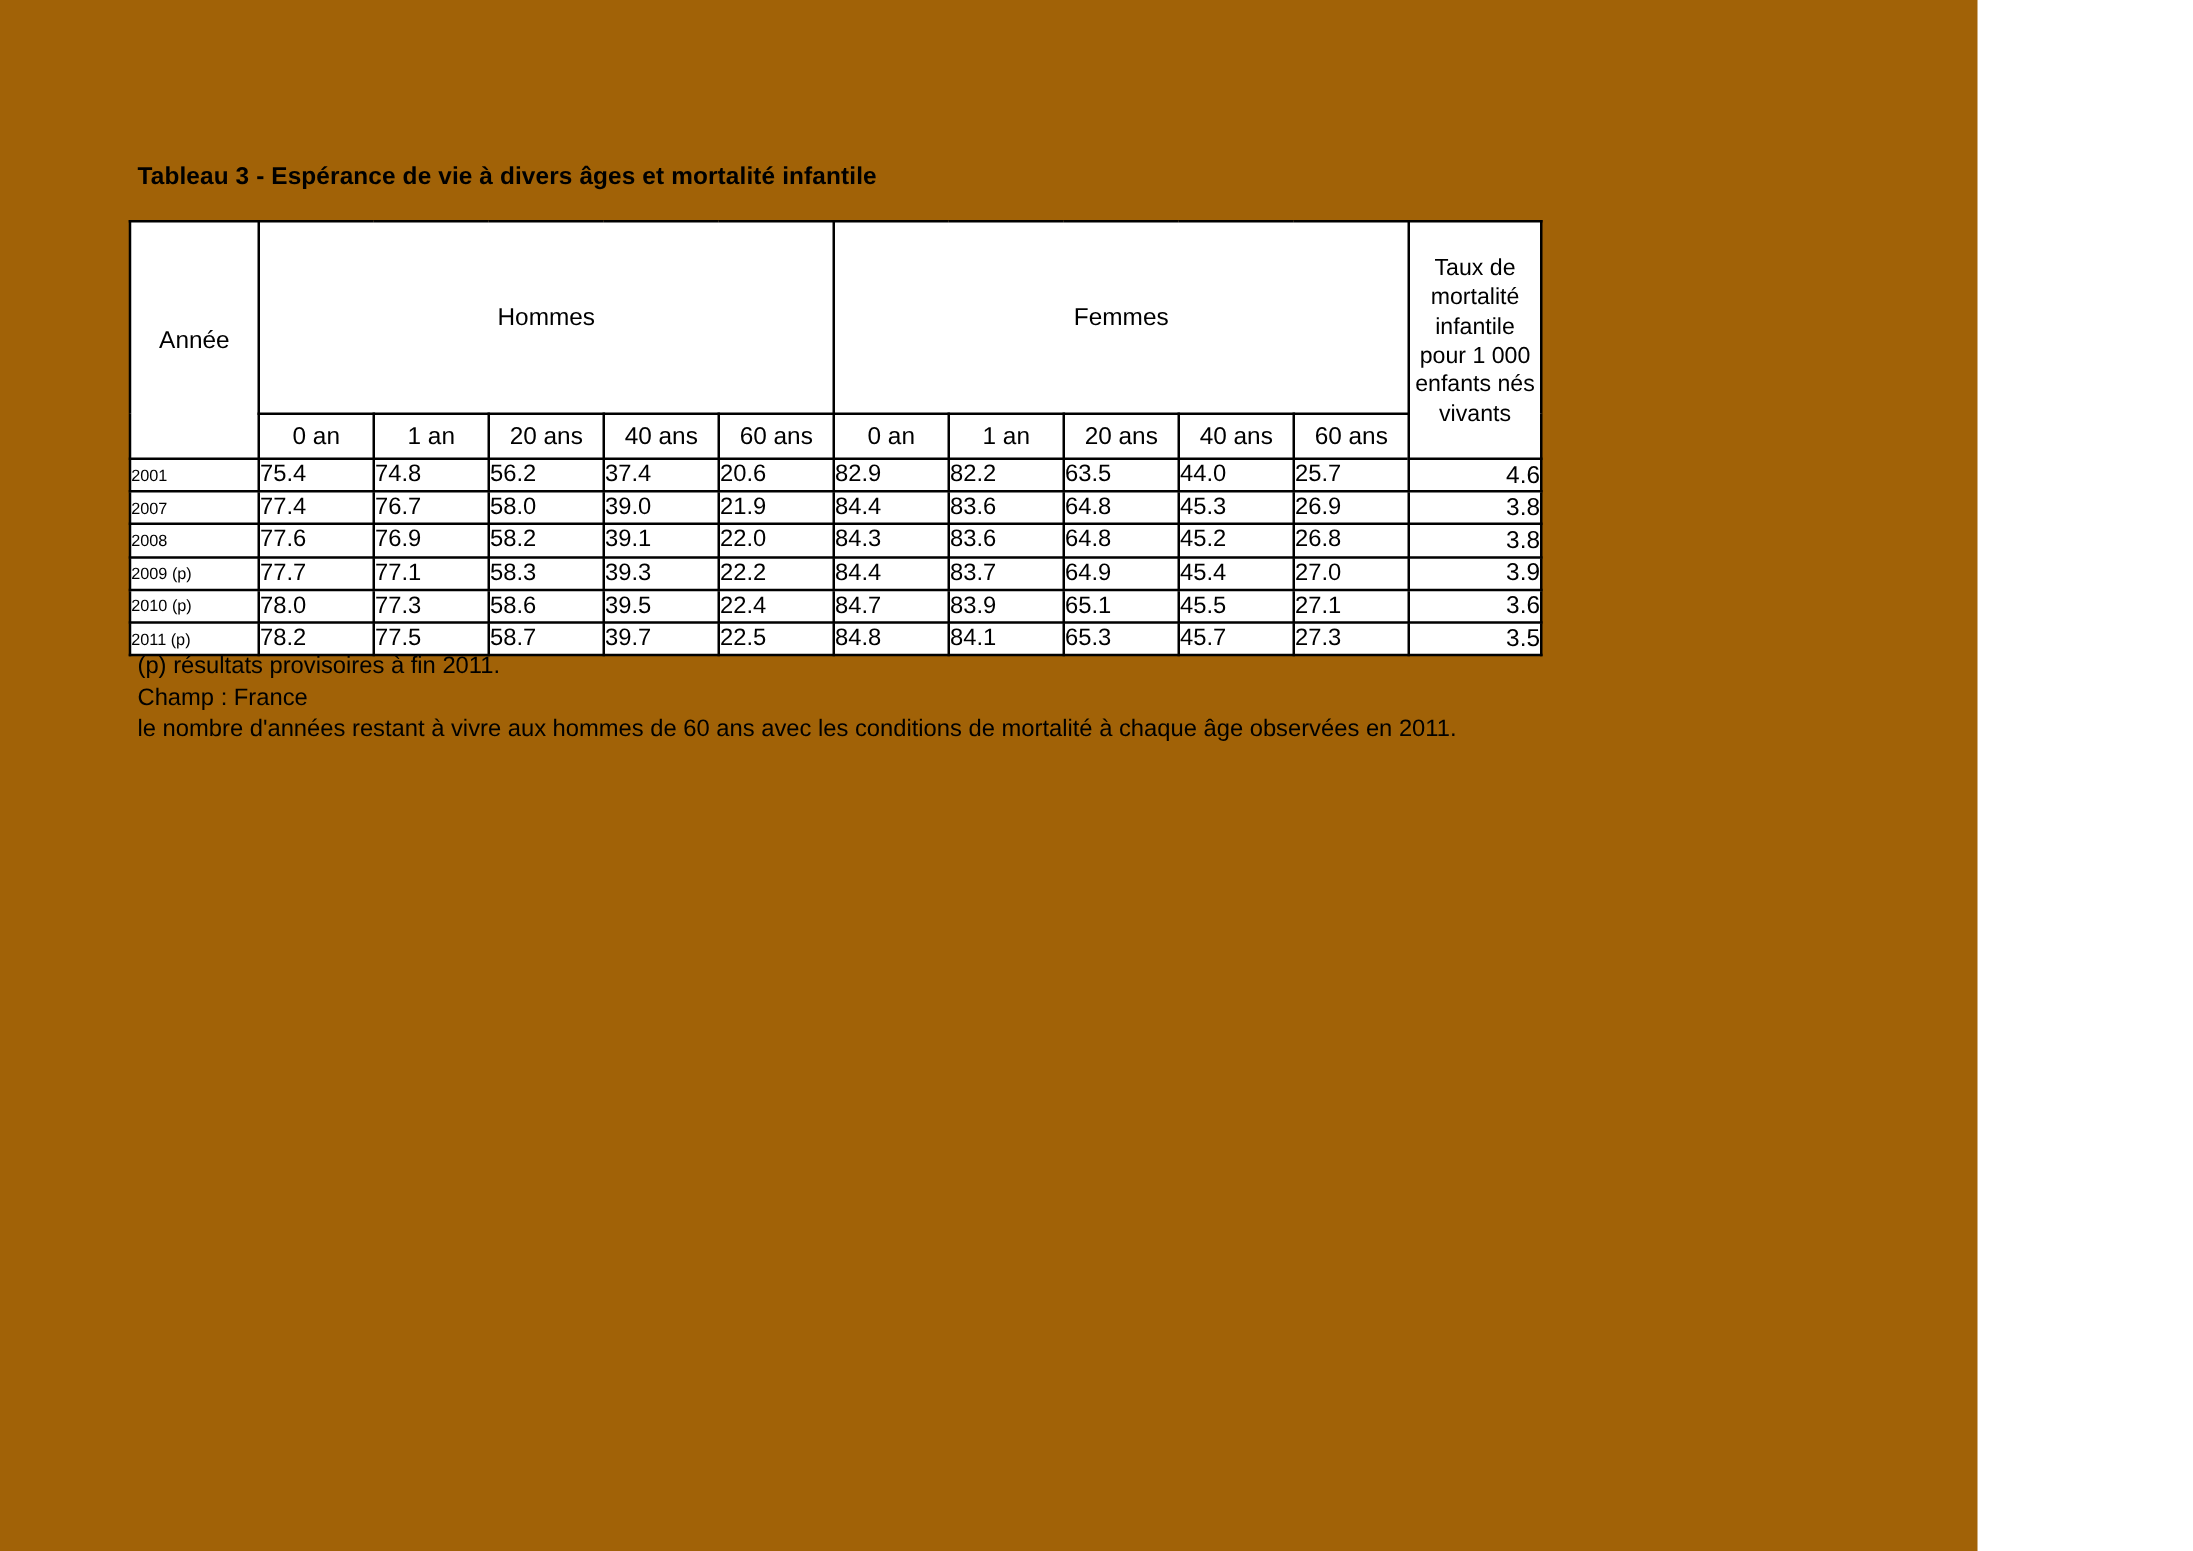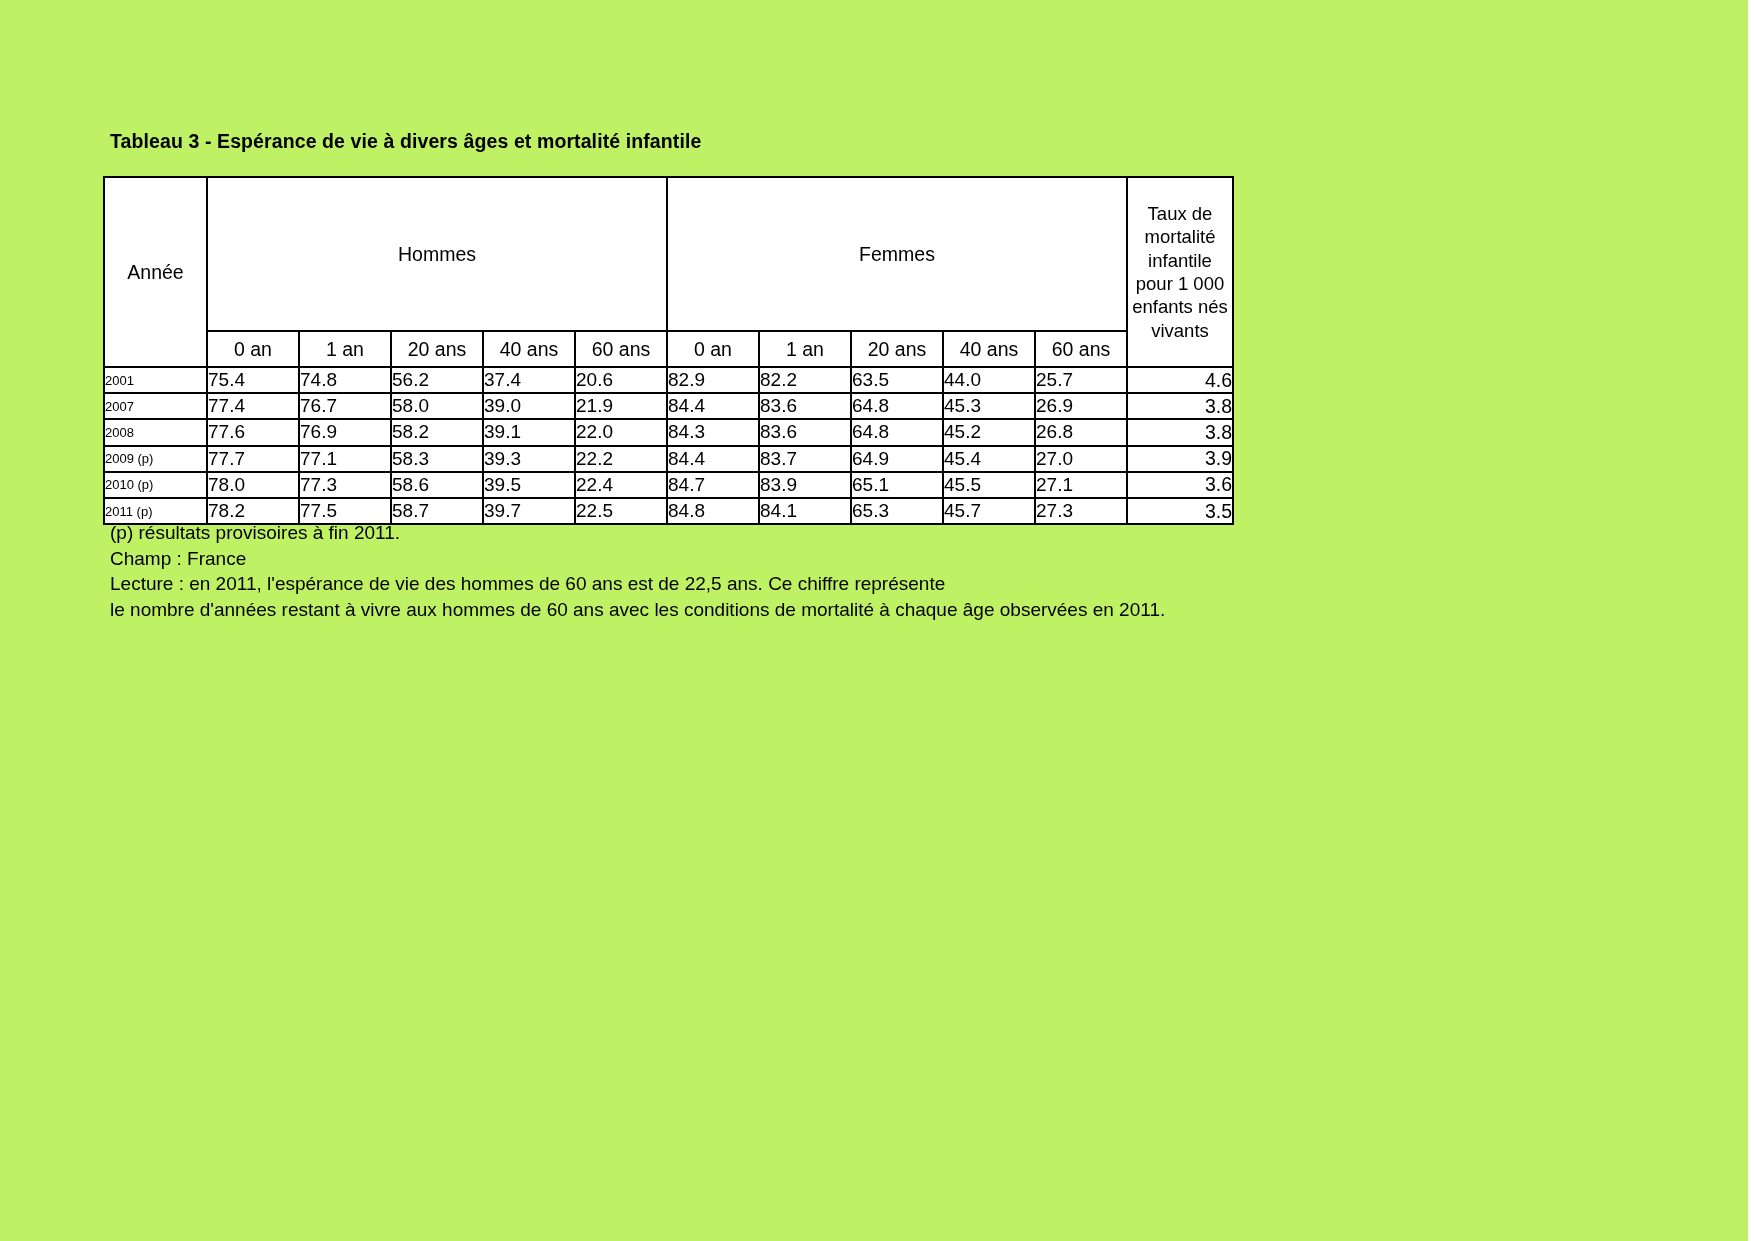--- a/index.html
+++ b/index.html
@@ -9,23 +9,23 @@
   }
   body {
     width: 1754px;
     height: 1241px;
     font-family: "Liberation Sans", sans-serif;
     color: #000000;
     overflow: hidden;
   }
   .page {
     position: relative;
-    width: 1748px;
+    width: 1582px;
     height: 1241px;
-    background: #bef264;
+    background: #a16207;
   }
   .title {
     position: absolute;
     left: 110px;
     top: 130px;
     font-size: 19.5px;
     font-weight: bold;
     letter-spacing: 0.1px;
     white-space: nowrap;
   }
@@ -239,17 +239,16 @@
           <td class="val">27.3</td>
           <td class="mort">3.5</td>
         </tr>
       </tbody>
     </table>
   </div>
 
   <div class="notes">
     <div class="line">(p) résultats provisoires à fin 2011.</div>
     <div class="line">Champ : France</div>
-    <div class="line">Lecture : en 2011, l'espérance de vie des hommes de 60 ans est de 22,5 ans. Ce chiffre représente</div>
     <div class="line">le nombre d'années restant à vivre aux hommes de 60 ans avec les conditions de mortalité à chaque âge observées en 2011.</div>
   </div>
 
 </div>
 
 </body></html>

